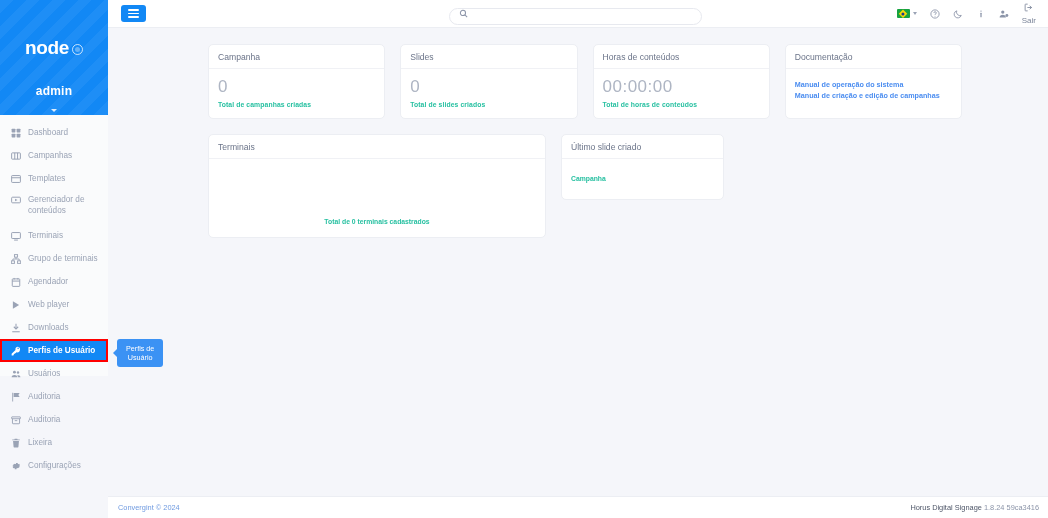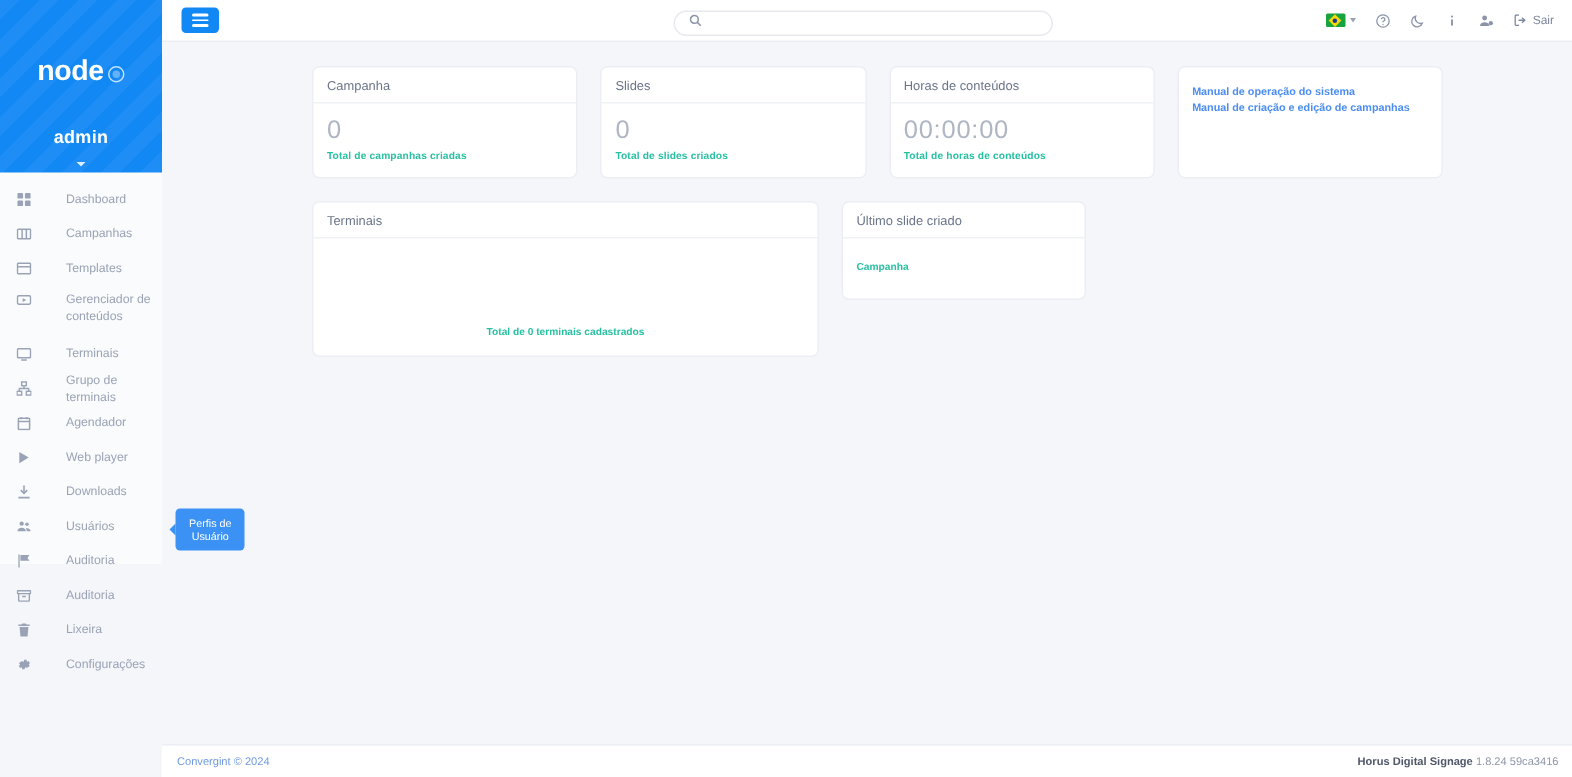--- a/index.html
+++ b/index.html
@@ -59,21 +59,21 @@
     width: 0; height: 0;
     border-left: 3px solid transparent;
     border-right: 3px solid transparent;
     border-top: 3px solid rgba(255,255,255,.85);
     display: inline-block;
   }
 
   .nav { padding-top: 6px; }
   .nav-item {
     display: flex; align-items: center;
-    gap: 23px;
+    gap: 7px;
     height: 23px;
     padding: 0 0 0 10px;
     margin-bottom: 0;
     color: #9aa3b5;
     font-size: 8.2px;
     cursor: pointer;
     position: relative;
   }
   .nav-item.tall { height: 34px; align-items: flex-start; padding-top: 4px; }
   .nav-item .ic {
@@ -192,21 +192,21 @@
     content:""; position:absolute; left:50%; top:50%;
     transform: translate(-50%,-50%);
     width: 3.2px; height: 3.2px; border-radius: 50%; background: #1b3a8f;
   }
   .mini-caret {
     width:0;height:0;border-left:2.5px solid transparent;border-right:2.5px solid transparent;
     border-top:3px solid #9aa3b5;
   }
   .tb-icon { color: #8b94a8; cursor: pointer; display:flex; align-items:center; }
   .tb-icon svg { width: 10px; height: 10px; display:block; }
-  .logout { display:flex; align-items:center; gap:4px; color:#7b8599; font-size:8px; cursor:pointer; }
+  .logout { display:flex; align-items:center; gap:4px; color:#7b8599; font-size:8px; cursor:pointer;flex-direction:column; }
   .logout svg { width: 9px; height: 9px; display:block; }
 
   
   .content { flex: 1; padding: 16px 0 0 0; overflow: hidden; position: relative; }
   .grid-row {
     display: flex;
     gap: 15px;
     padding: 0 86px 0 100px;
   }
   .card {
@@ -268,21 +268,21 @@
     height: 22px;
     background: #ffffff;
     border-top: 1px solid #eceef3;
     display: flex; align-items: center;
     padding: 0 9px 0 10px;
     font-size: 7.4px;
     flex: 0 0 22px;
   }
   .footer-left { color: #6f9ae0; }
   .footer-right { margin-left: auto; color: #8b94a8; }
-  .footer-right b { color: #4e5668; font-weight: 700; margin-top: 19px; }
+  .footer-right b { color: #4e5668; font-weight: 400; margin-top: 19px; }
 </style>
 </head>
 <body>
 
 <div class="app">
 
   <aside class="sidebar">
     <div class="sidebar-brand">
       <div class="logo-row">
         <span class="logo-text">node</span>
@@ -386,20 +386,28 @@
         <span class="ic">
             <svg viewBox="0 0 16 16" fill="none" stroke="currentColor" stroke-width="1.7">
               <path d="M8 1v8"></path>
               <polyline points="4.5,6 8,9.5 11.5,6"></polyline>
               <line x1="2" y1="14" x2="14" y2="14"></line>
             </svg>
           </span>
         <span class="nav-label">Downloads</span>
       </div>
 
+      <div class="nav-item active">
+        <span class="ic">
+            <svg viewBox="0 0 16 16" fill="currentColor">
+              <path d="M11 1a4 4 0 0 0-3.78 5.3L1 12.5V15h2.6l.9-.9V12.8h1.4v-1.4h1.4l1.4-1.4A4 4 0 1 0 11 1zm1.2 3.3a1.1 1.1 0 1 1-1.55-1.55A1.1 1.1 0 0 1 12.2 4.3z"></path>
+            </svg>
+          </span>
+        <span class="nav-label">Perfis de Usuário</span>
+      </div>
 
       <div class="nav-item">
         <span class="ic">
             <svg viewBox="0 0 16 16" fill="currentColor">
               <circle cx="5.5" cy="5" r="2.3"></circle>
               <circle cx="11.2" cy="5.6" r="1.9"></circle>
               <path d="M1 13c0-2.3 2-3.6 4.5-3.6S10 10.7 10 13z"></path>
               <path d="M10.2 9.7c2 .2 4.8.8 4.8 3.3h-4z"></path>
             </svg>
           </span>
@@ -537,20 +545,21 @@
 
         <div class="card">
           <div class="card-head">Horas de conteúdos</div>
           <div class="card-body">
             <div class="big-num">00:00:00</div>
             <div class="sub-label">Total de horas de conteúdos</div>
           </div>
         </div>
 
         <div class="card">
+          <div class="card-head">Documentação</div>
           <div class="doc-body">
             <a class="doc-link">Manual de operação do sistema</a>
             <a class="doc-link">Manual de criação e edição de campanhas</a>
           </div>
         </div>
 
       </div>
 
       <div class="grid-row row2">
 

